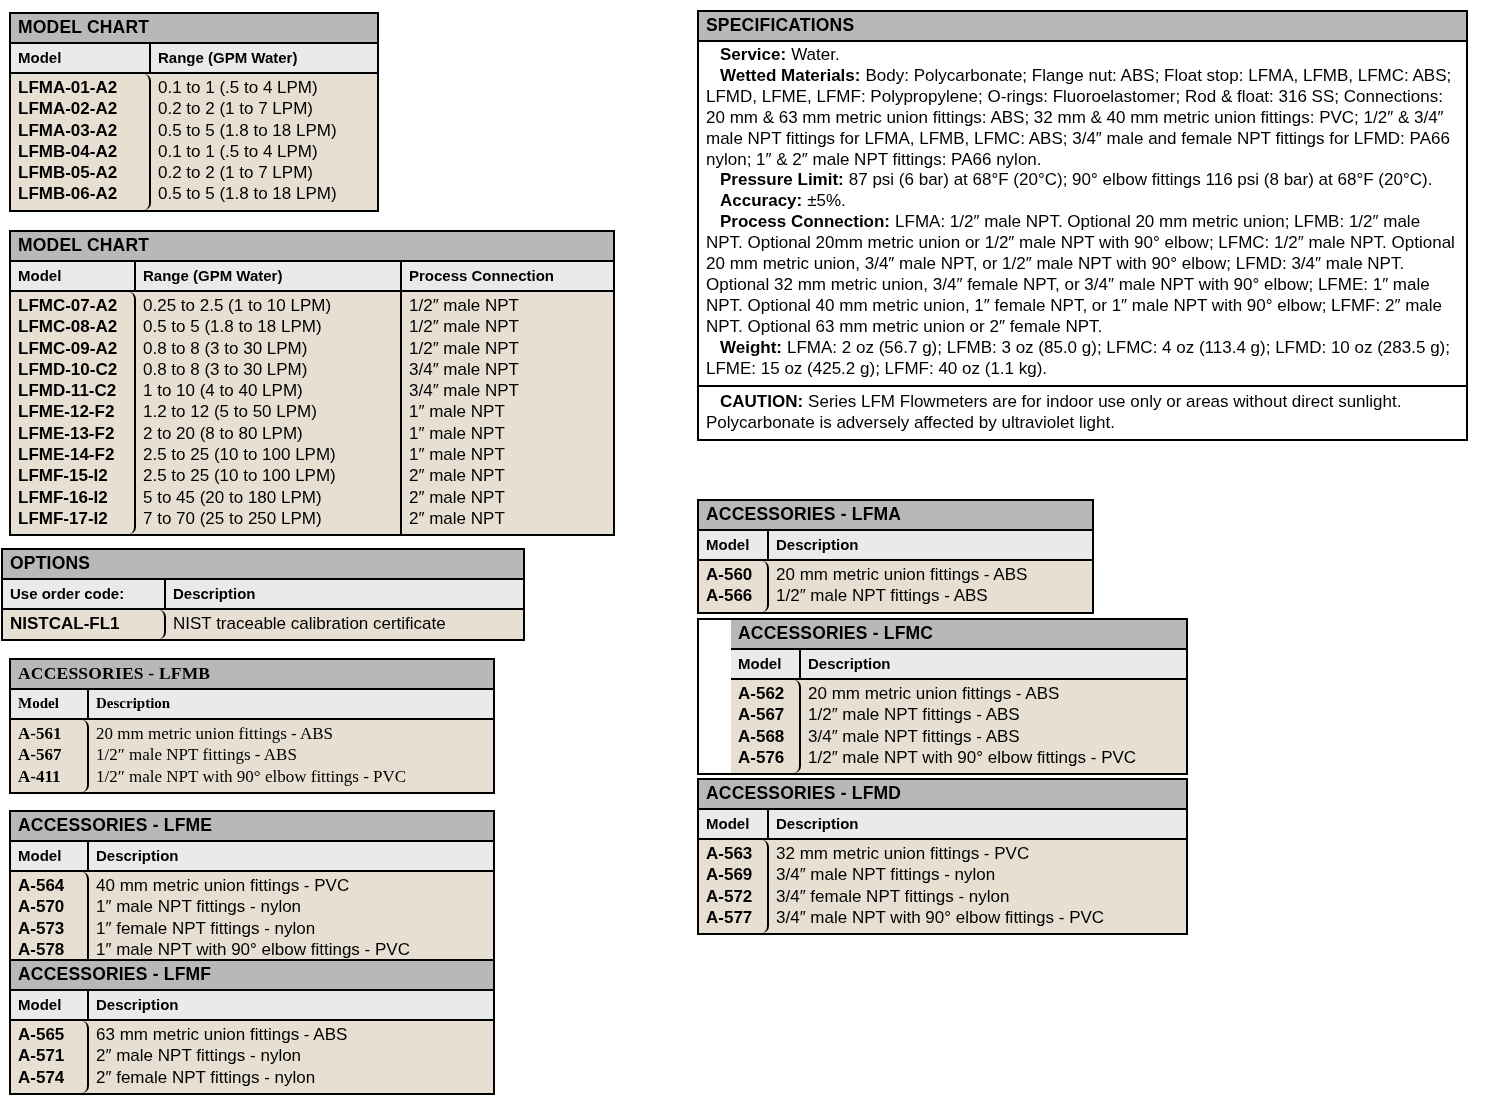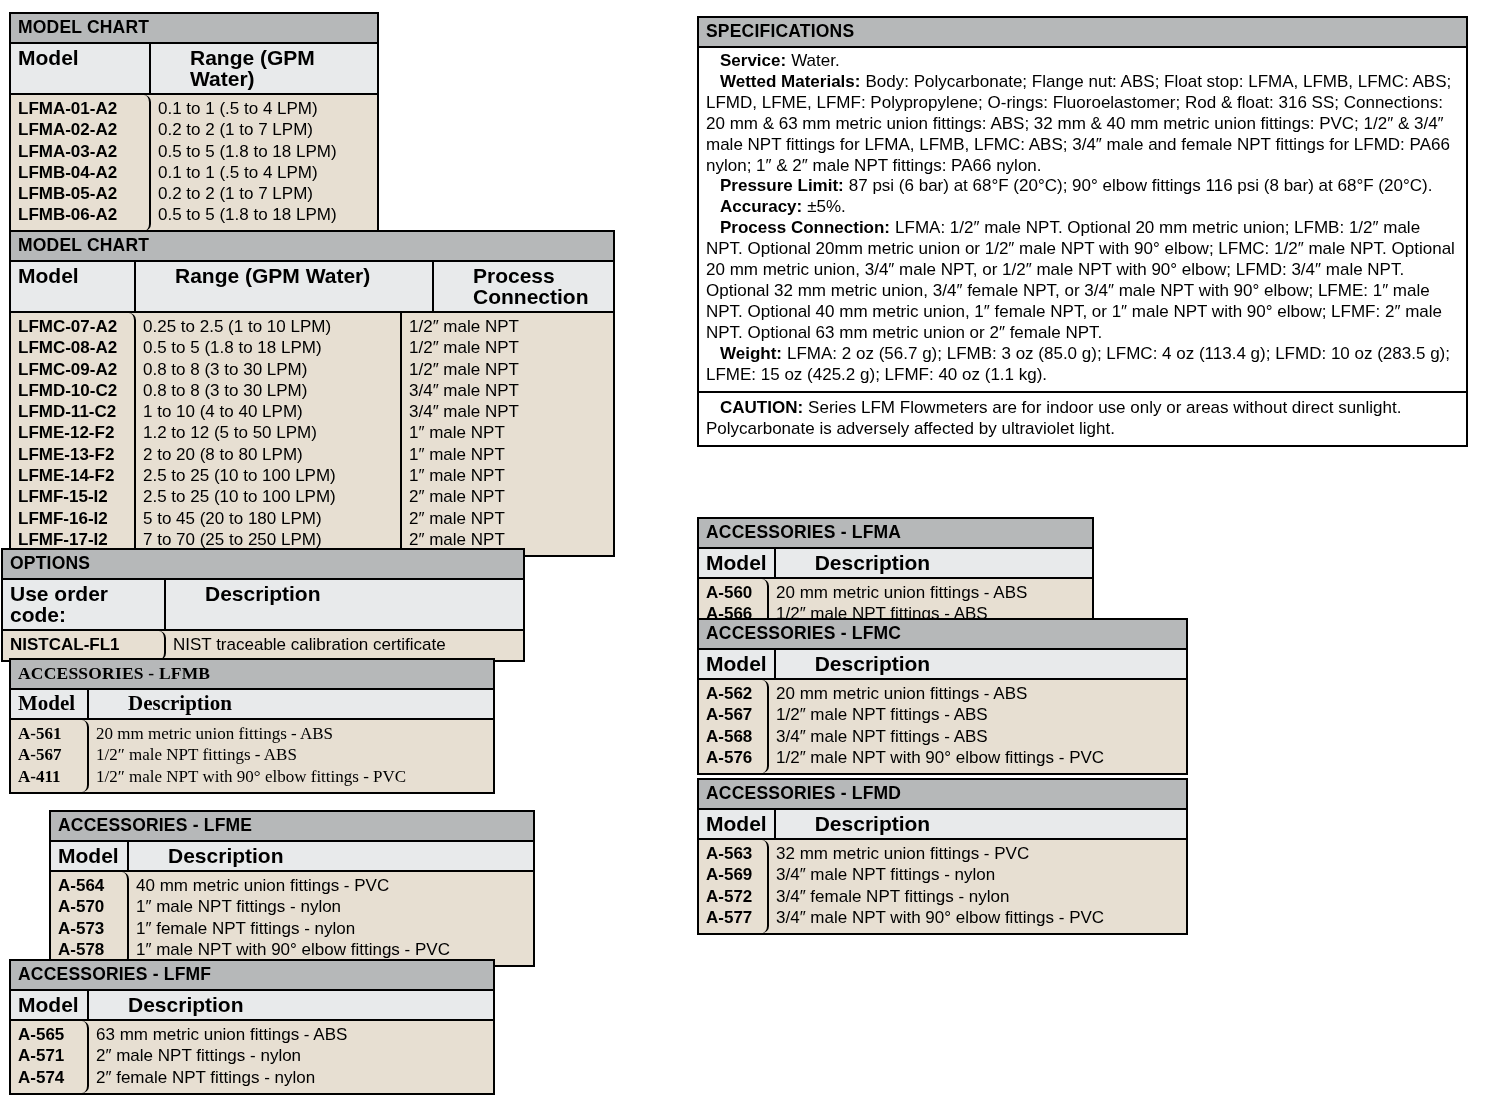--- a/index.html
+++ b/index.html
@@ -1,42 +1,42 @@
 <!DOCTYPE html>
 <html><head>
 <meta charset="utf-8">
 <style>
   html,body{margin:0;padding:0;background:#ffffff;}
   #page{position:relative;width:1500px;height:1100px;background:#ffffff;overflow:hidden;
         font-family:"Liberation Sans","DejaVu Sans",sans-serif;color:#000;font-size:17px;}
   .table{position:absolute;border:2px solid #000;background:#fff;box-sizing:border-box;}
   .tbar{background:#b6b8b9;font-weight:bold;font-size:17.5px;line-height:21px;
         padding:3px 7px 4px;border-bottom:2px solid #000;letter-spacing:.2px;}
-  .thead{display:flex;background:#e8eaeb;border-bottom:2px solid #000;font-weight:bold;font-size:21px;gap:32px;}
+  .thead{display:flex;background:#e8eaeb;border-bottom:2px solid #000;font-weight:bold;font-size:15px;}
   .thead>div{padding:3px 7px 4px;line-height:21px;box-sizing:border-box;}
   .tbody{display:flex;background:#e7dfd2;}
   .tbody>div{padding:3px 7px 5px;line-height:21.3px;white-space:pre-line;box-sizing:border-box;}
   .sep{border-right:2px solid #000;}
   .bold{font-weight:bold;border-radius:7px;}
   
   #t1 .c1{flex:0 0 140px;} #t1 .c2{flex:1;}
   #t2 .c1{flex:0 0 125px;} #t2 .c2{flex:0 0 266px;} #t2 .c3{flex:1;}
   #opts .c1{flex:0 0 163px;} #opts .c2{flex:1;}
   .acc-l .c1{flex:0 0 78px;} .acc-l .c2{flex:1;}
   .acc-r .c1{flex:0 0 70px;} .acc-r .c2{flex:1;}
   
   #t1  {top:12px;  left:9px;  width:370px;}
   #t2  {top:230px; left:9px;  width:606px;}
   #opts{top:548px; left:1px;  width:524px;}
   #lfmb{top:658px; left:9px;  width:486px;font-family:Liberation Serif, serif;}
-  #lfme{top:810px; left:9px;  width:486px;margin-left:40px;}
+  #lfme{top:810px; left:9px;  width:486px;}
   #lfmf{top:959px; left:9px;  width:486px;}
-  #spec{top:16px;  left:697px;width:771px;}
-  #lfma{top:517px; left:697px;width:397px;}
-  #lfmc{top:618px; left:697px;width:491px;}
+  #spec{top:10px;  left:697px;width:771px;}
+  #lfma{top:499px; left:697px;width:397px;}
+  #lfmc{top:618px; left:697px;width:491px;padding-left:32px;}
   #lfmd{top:778px; left:697px;width:491px;}
   
   #spec .spec-body{background:#fff;padding:3px 7px 5px;}
   #spec p.spec{margin:0;line-height:20.9px;}
   #spec .spec-label{font-weight:bold;margin-right:5px;margin-left:14px;}
   #spec .caution{border-top:2px solid #000;background:#fff;padding:4px 7px 6px;line-height:21px;}
 </style>
 </head>
 <body>
 

